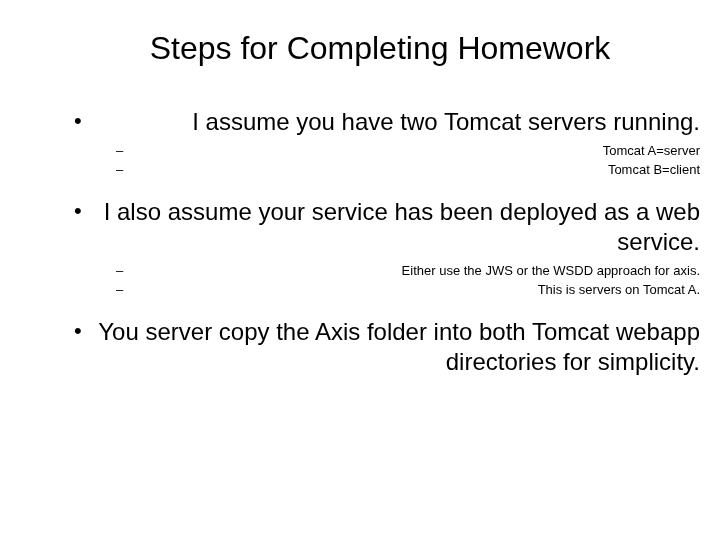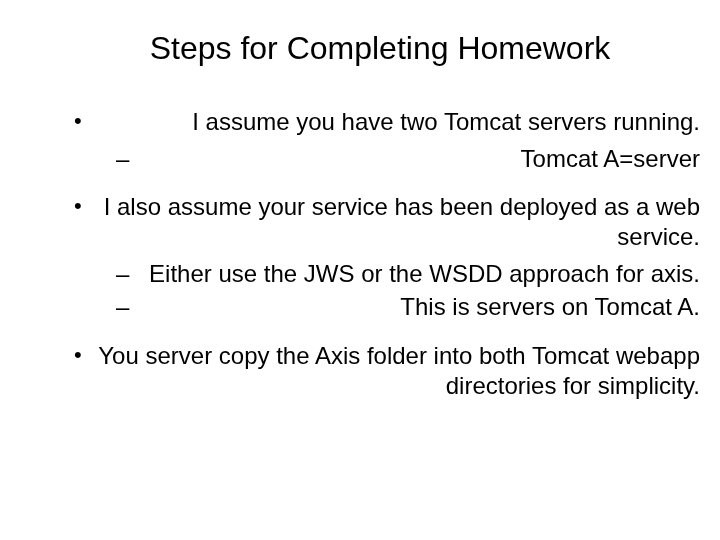--- a/index.html
+++ b/index.html
@@ -45,21 +45,21 @@
     top: 0;
     font-size: 22px;
   }
   ul.level2 {
     list-style: none;
     padding: 0;
     margin: 6px 0 18px 18px;
   }
   ul.level2 > li {
     position: relative;
-    font-size: 24px;
+    font-size: 13px;
     line-height: 1.3;
     padding-left: 22px;
     margin-bottom: 2px;
   }
   ul.level2 > li::before {
     content: "–";
     position: absolute;
     left: 0;
     top: 0;
   }
@@ -67,20 +67,21 @@
 </head>
 <body>
 
 <div class="slide">
   <h1 class="title">Steps for Completing Homework</h1>
   <ul class="level1">
     <li>
       <span>I assume you have two Tomcat servers running.</span>
       <ul class="level2">
         <li>Tomcat A=server</li>
+        <li>Tomcat B=client</li>
       </ul>
     </li>
     <li>
       <span>I also assume your service has been deployed as a web service.</span>
       <ul class="level2">
         <li>Either use the JWS or the WSDD approach for axis.</li>
         <li>This is servers on Tomcat A.</li>
       </ul>
     </li>
     <li>

